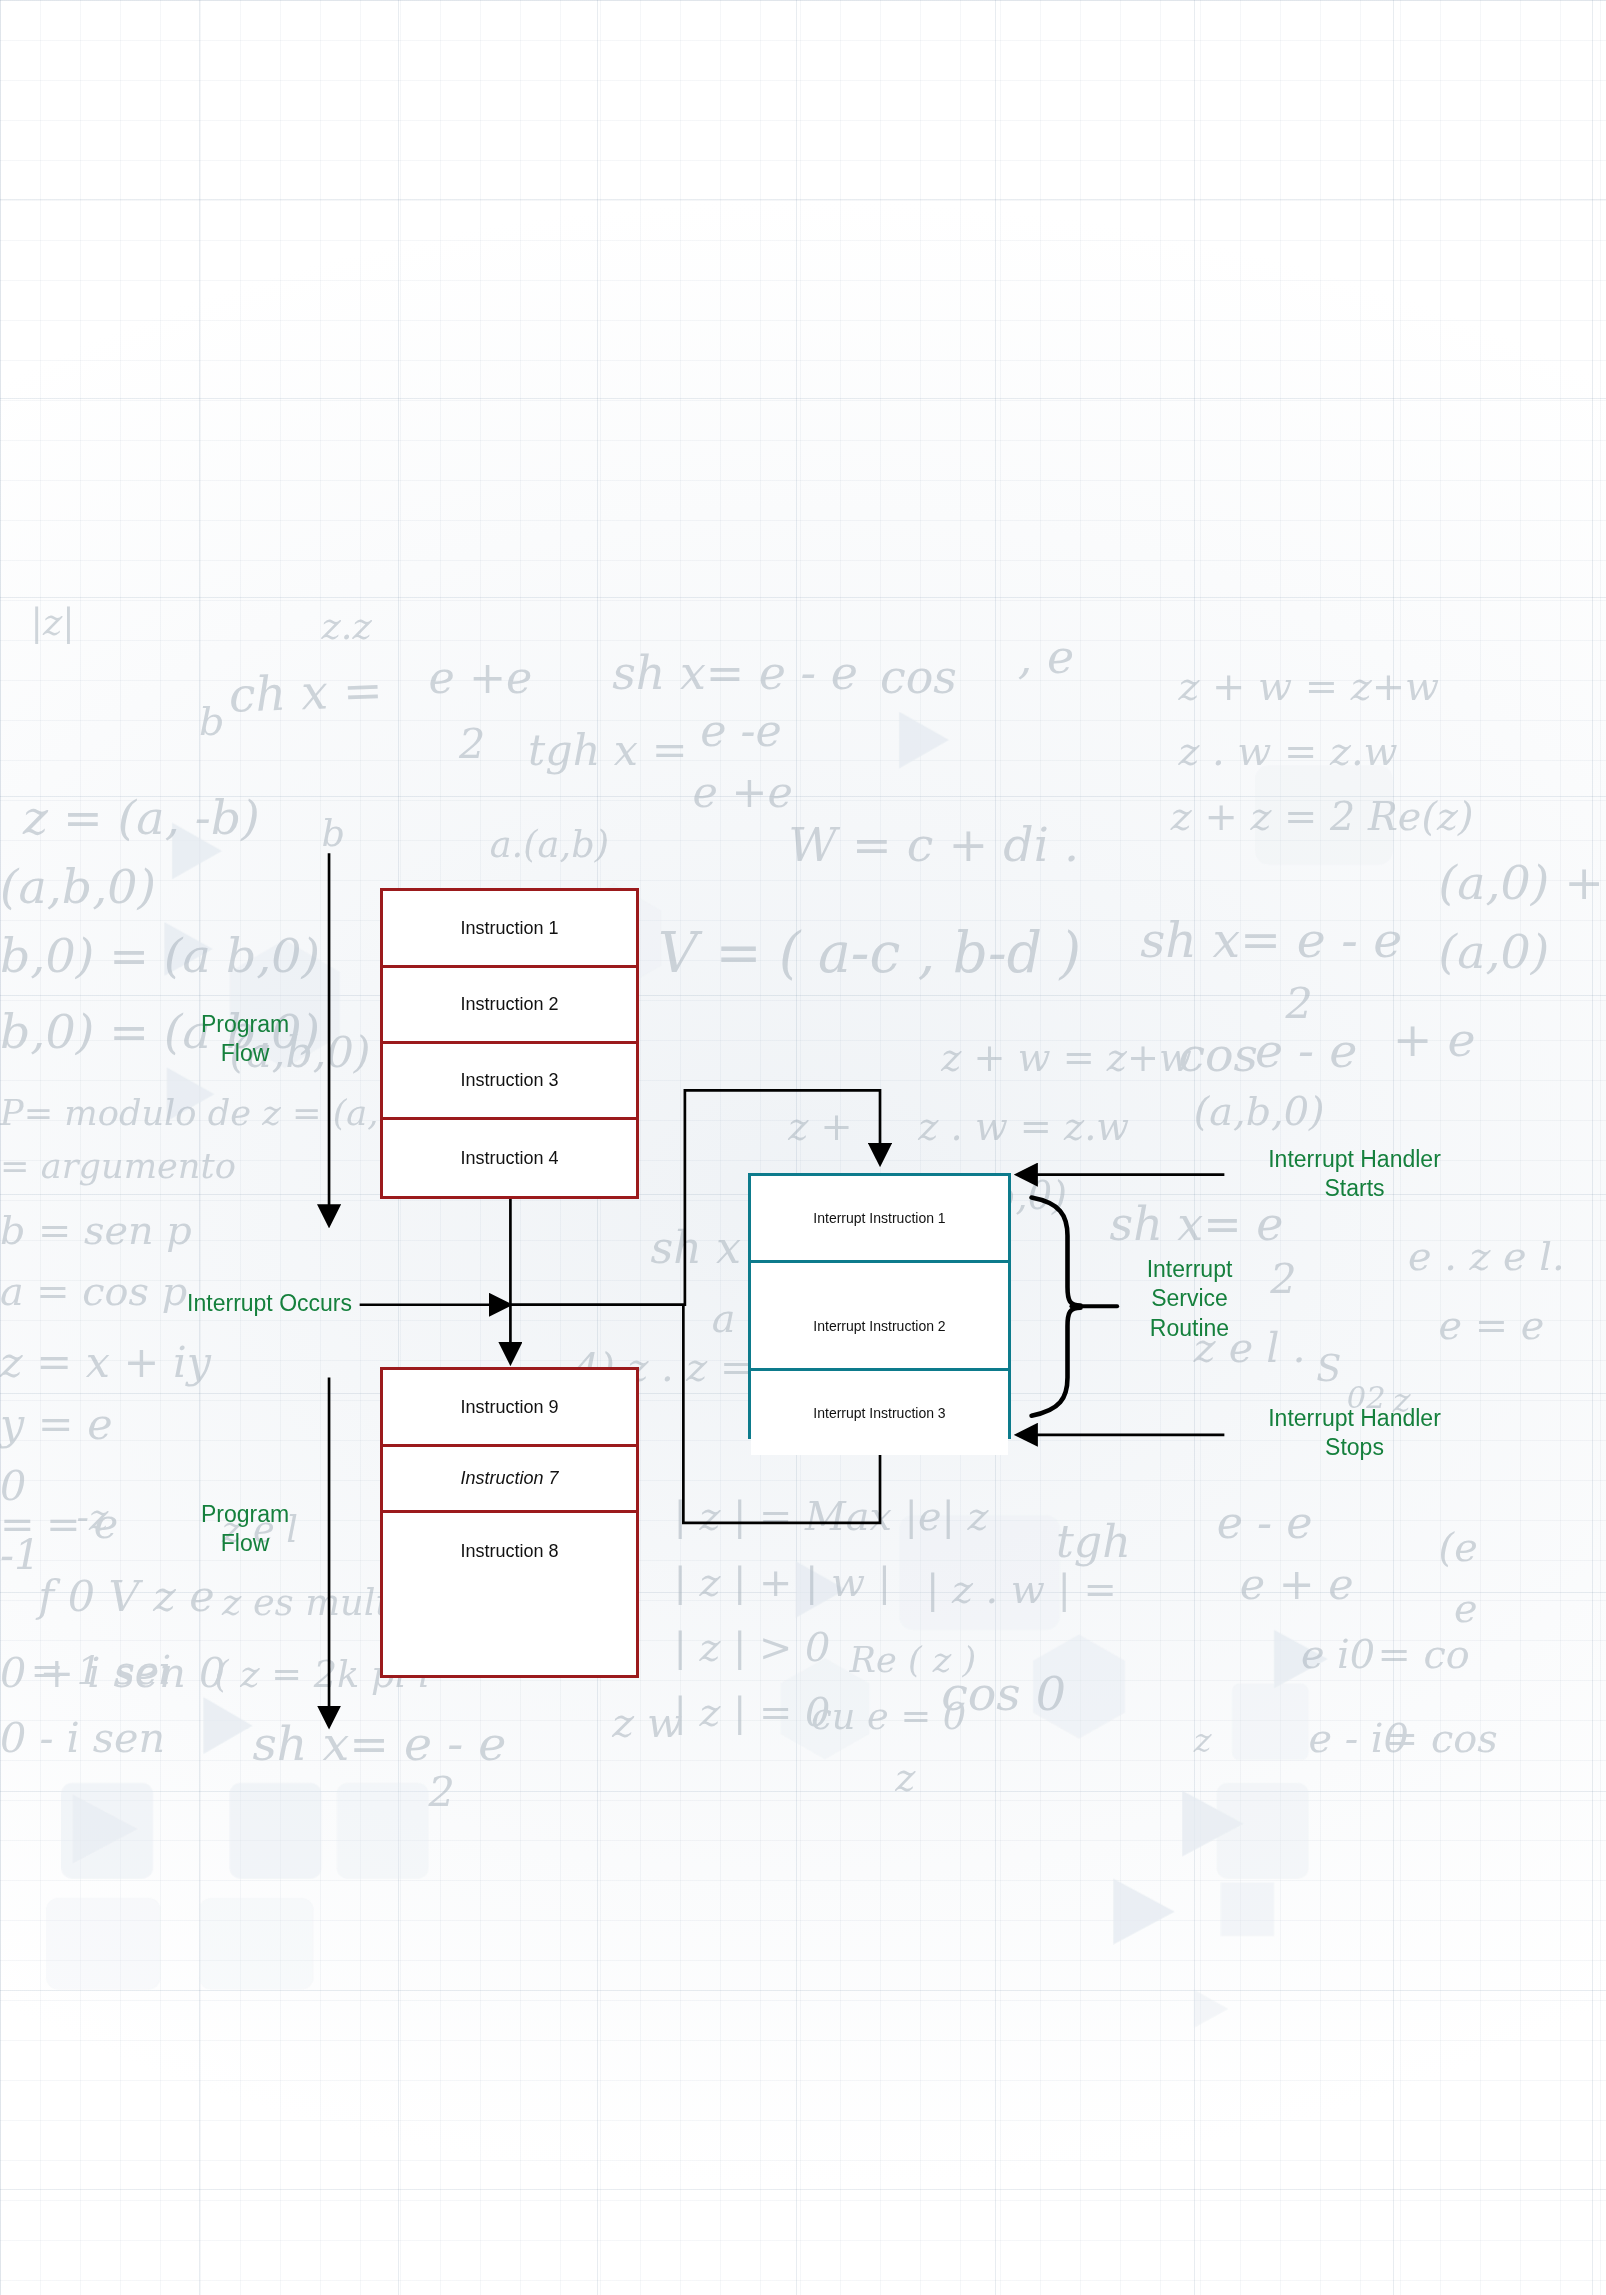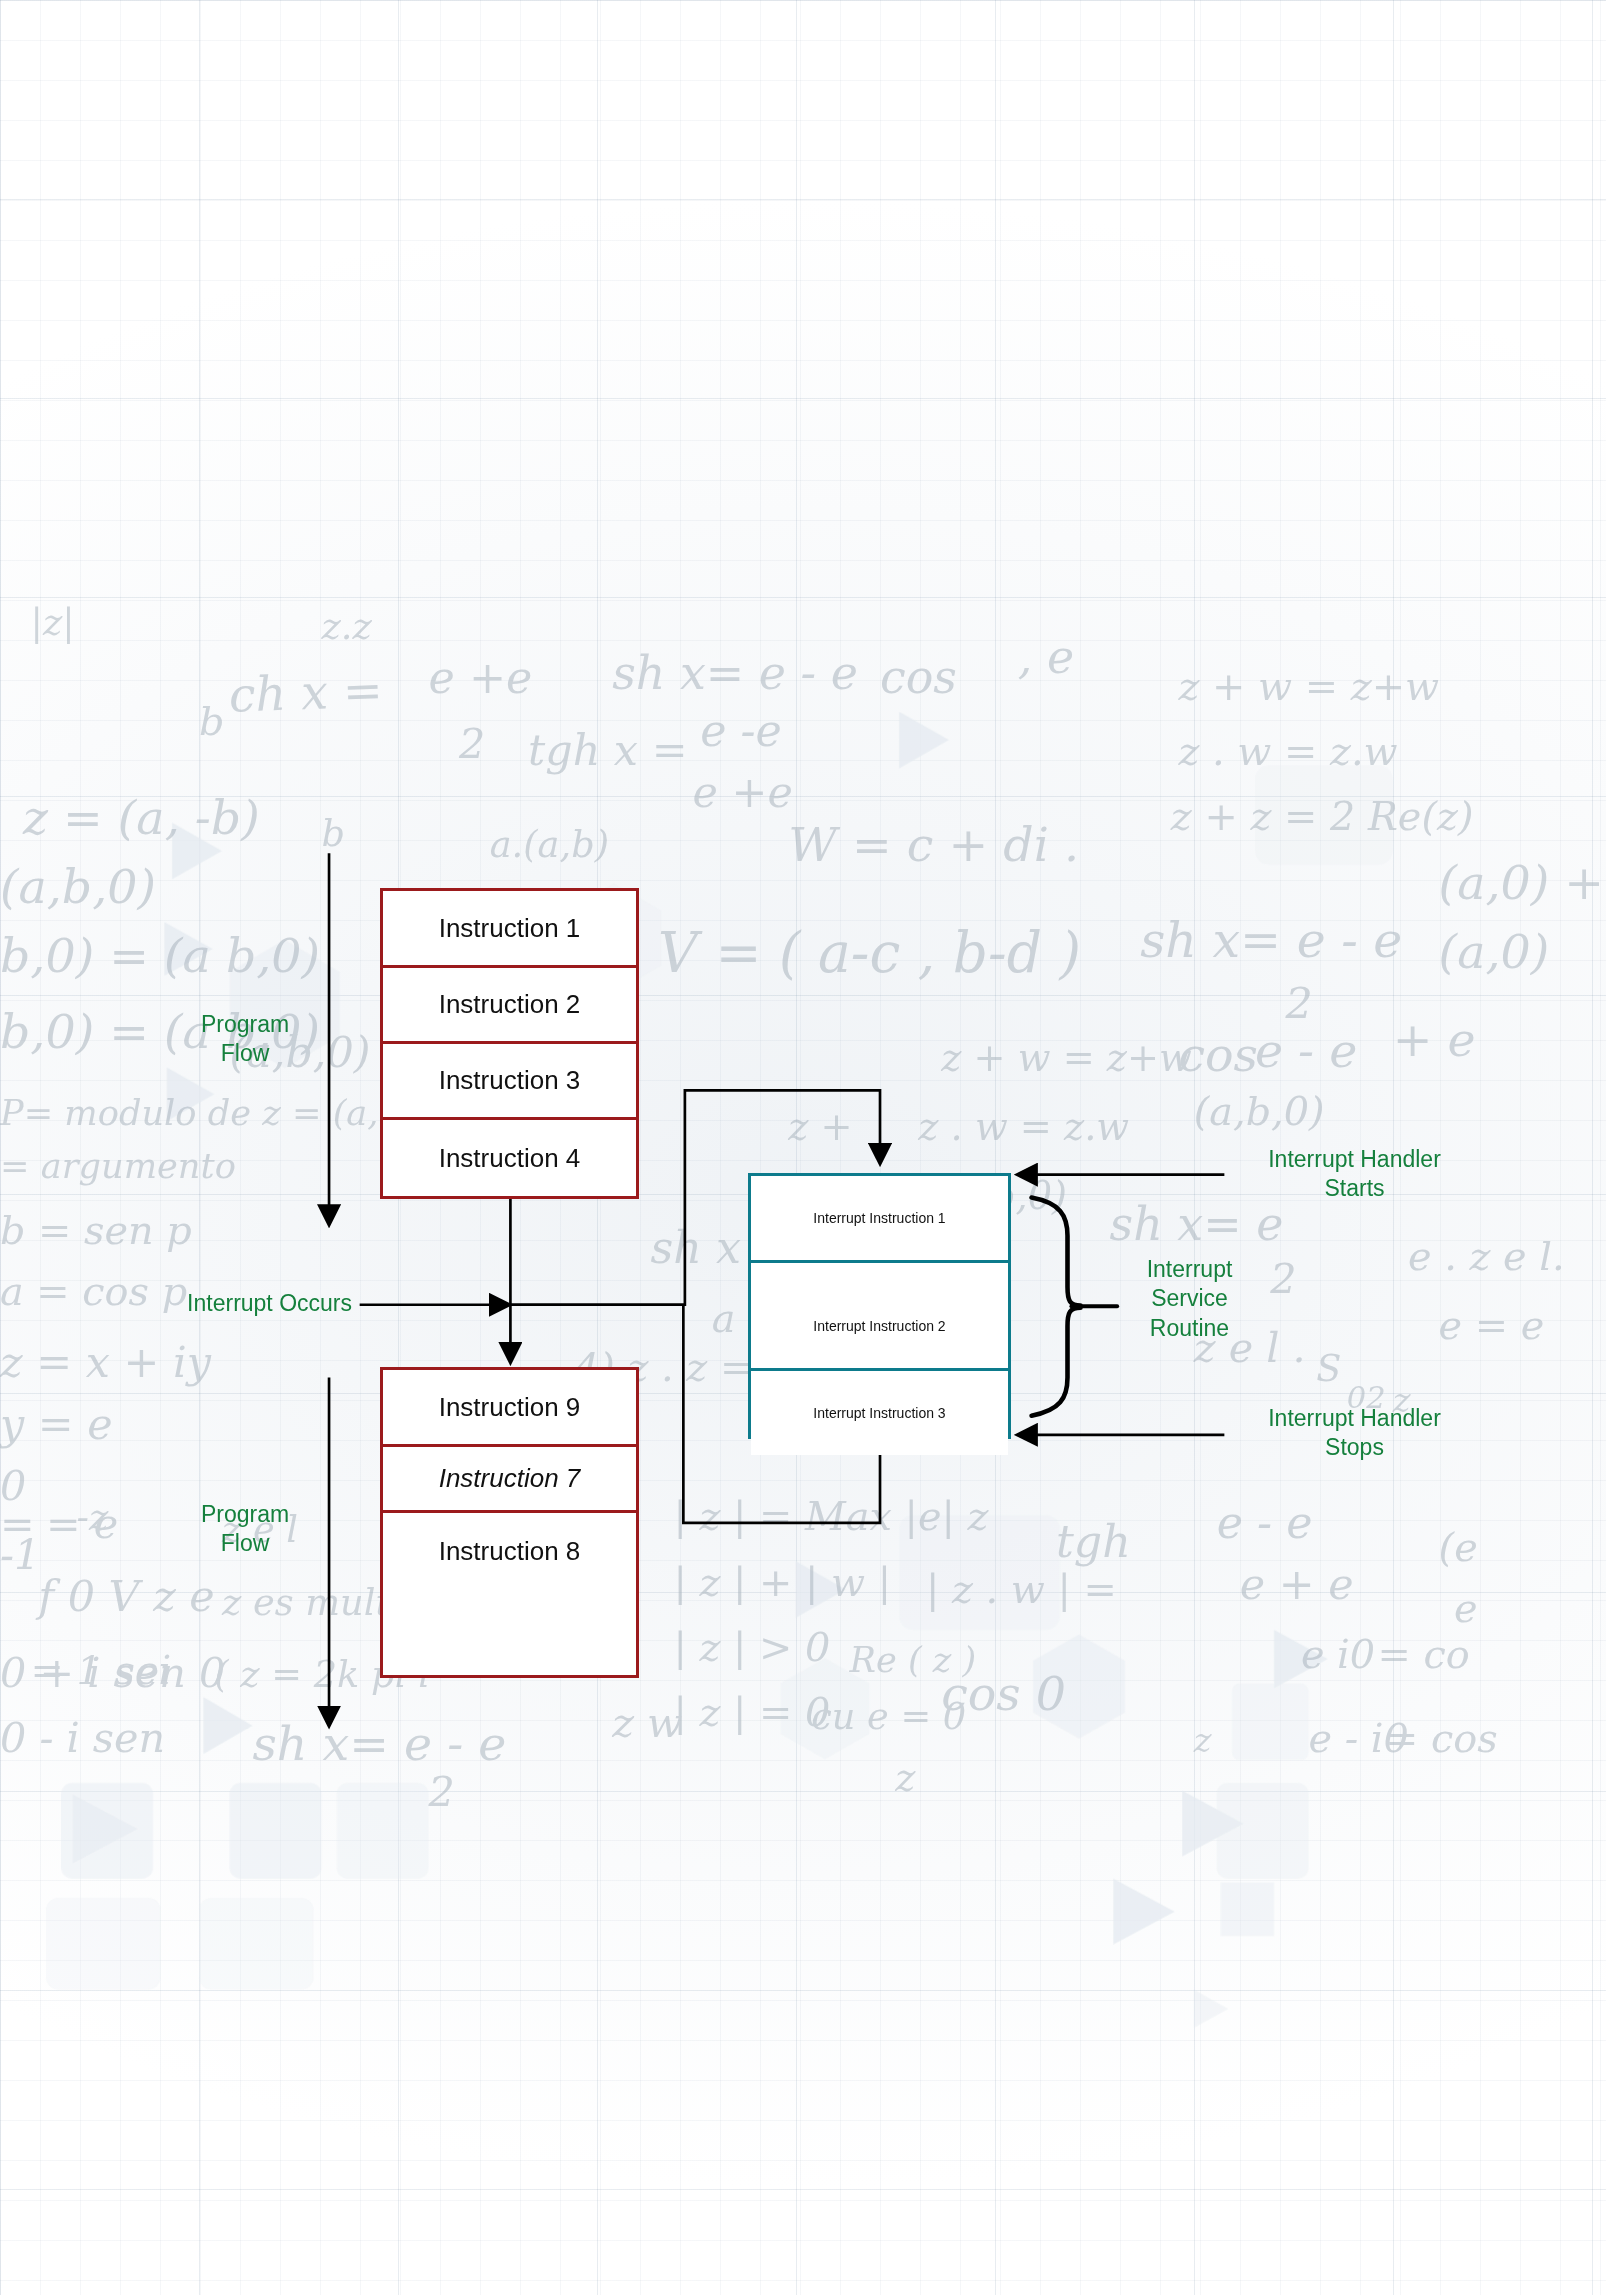--- a/index.html
+++ b/index.html
@@ -76,21 +76,21 @@
     box-sizing: border-box;
     display: flex;
     align-items: center;
     justify-content: center;
     color: #111111;
     background: #ffffff;
     white-space: nowrap;
   }
   .stack-main .cell {
     border-bottom: 3.8px solid var(--red);
-    font-size: 26px;
+    font-size: 18px;
   }
   .stack-isr .cell {
     border-bottom: 3.8px solid var(--teal);
     font-size: 14px;
   }
   .stack .cell:last-child {
     border-bottom: none;
   }
 
   .lbl {

